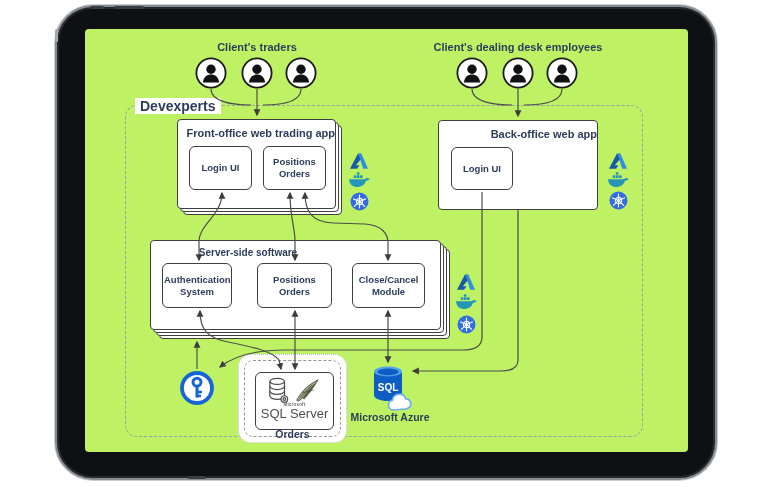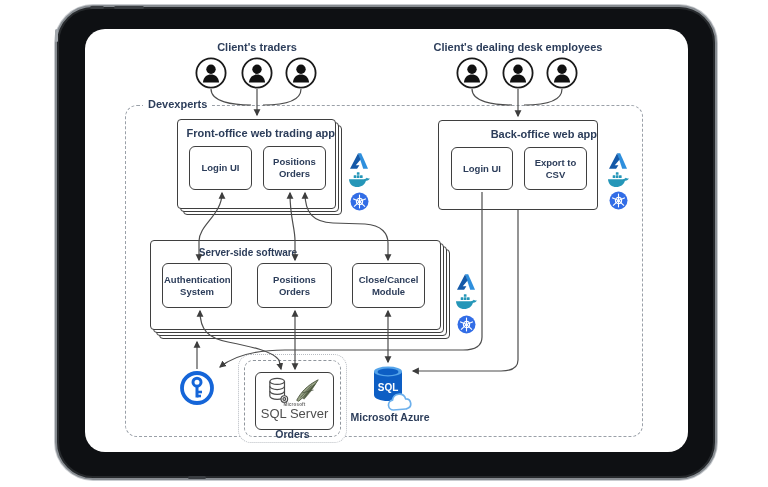--- a/index.html
+++ b/index.html
@@ -3,33 +3,33 @@
 <meta charset="utf-8">
 <style>
   html,body{margin:0;padding:0;background:#fff;width:768px;height:487px;overflow:hidden;
     font-family:"Liberation Sans",sans-serif;}
   .stage{position:relative;width:768px;height:487px;background:#fff;}
   
   .tablet{position:absolute;left:55px;top:5px;width:658px;height:471px;border-radius:38px;
     background:#0e1013;border:2px solid #878c91;box-shadow:0 0 0 1px #c9ccd0, inset 0 0 0 2px #26292c;}
   .tablet .top-slot{position:absolute;background:#3a3e42;border-radius:2px;}
   .tablet .side-btn{position:absolute;background:#a3a8ad;border-radius:2px;}
-  .screen{position:absolute;left:28px;top:22px;width:603px;height:423px;background:#ffffff;border-radius:20px;}
+  .screen{position:absolute;left:28px;top:22px;width:603px;height:423px;background:#bef264;border-radius:4px;}
   
   .abs{position:absolute;}
   .lbl{color:#2c3d5a;font-weight:700;text-align:center;}
   .actor-label{font-size:11px;}
   .box{position:absolute;background:#fff;border:1.4px solid #3f3f3f;border-radius:4px;box-sizing:border-box;}
   .layer{position:absolute;background:#fff;border:1.2px solid #3f3f3f;border-radius:4px;box-sizing:border-box;}
   .inner-box{position:absolute;background:#fff;border:1.3px solid #3f3f3f;border-radius:6px;
     display:flex;align-items:center;justify-content:center;box-sizing:border-box;z-index:3;}
   .inner-box span{color:#2c3d5a;font-weight:700;font-size:9.5px;line-height:1.25;text-align:center;display:block;}
   .app-title{position:absolute;left:0;right:0;text-align:right;color:#2c3d5a;font-weight:700;font-size:11px;z-index:3;}
   .dashed-region{position:absolute;border:1.6px dashed #9aa0a8;border-radius:12px;box-sizing:border-box;}
-  .region-tag{position:absolute;background:#fff;padding:0 5px;color:#2c3d5a;font-weight:700;font-size:11px;z-index:4;margin-left:8px;}
+  .region-tag{position:absolute;background:#fff;padding:0 5px;color:#2c3d5a;font-weight:700;font-size:14px;z-index:4;}
   .small-lbl{font-size:10.5px;line-height:1.2;}
   svg{display:block;}
   .conn{position:absolute;left:0;top:0;z-index:5;pointer-events:none;}
   .icon-col{position:absolute;z-index:3;}
 </style>
 </head>
 <body>
 
 <div class="stage">
   <div class="tablet">
@@ -133,23 +133,20 @@
             </g>
             <circle cx="9.5" cy="9.5" r="1.2" fill="#fff"></circle>
           </svg>
       </div>
 
       <div class="box" style="left:353px;top:91px;width:160px;height:90px;z-index:2;">
         <div class="app-title" style="top:7px;">Back-office web app</div>
       </div>
       <div class="inner-box" style="left:366px;top:118px;width:62px;height:43px;">
         <span style="max-width:38px;">Login UI</span>
-      </div>
-      <div class="inner-box" style="left:439px;top:118px;width:63px;height:43px;">
-        <span style="max-width:50px;">Export to CSV</span>
       </div>
 
       <div class="icon-col" style="left:524px;top:123px;">
         <svg width="18" height="18" viewBox="0 0 18 18">
             <path d="M8.1,1.2 L11.2,1.2 L18,16.8 L13.2,16.8 Z" fill="#2e8fdd"></path>
             <path d="M8.1,1.2 L10.6,7.4 L5.8,13.2 L9.4,13.2 L7.1,16.8 L0,16.8 Z" fill="#1559a8"></path>
           </svg>
       </div>
       <div class="icon-col" style="left:522px;top:142px;">
         <svg width="23" height="19" viewBox="0 0 24 20">

